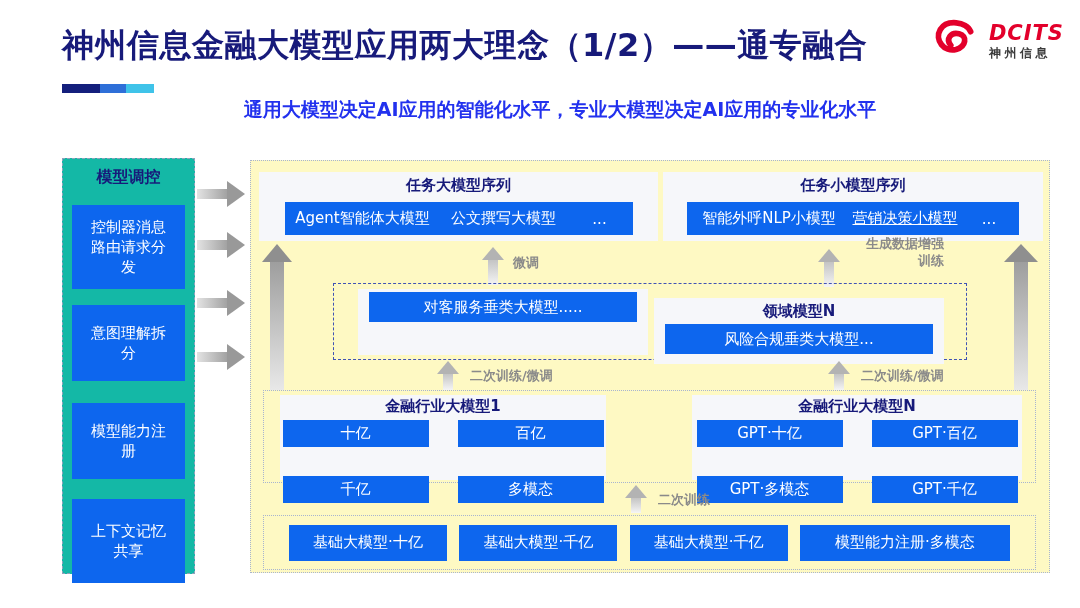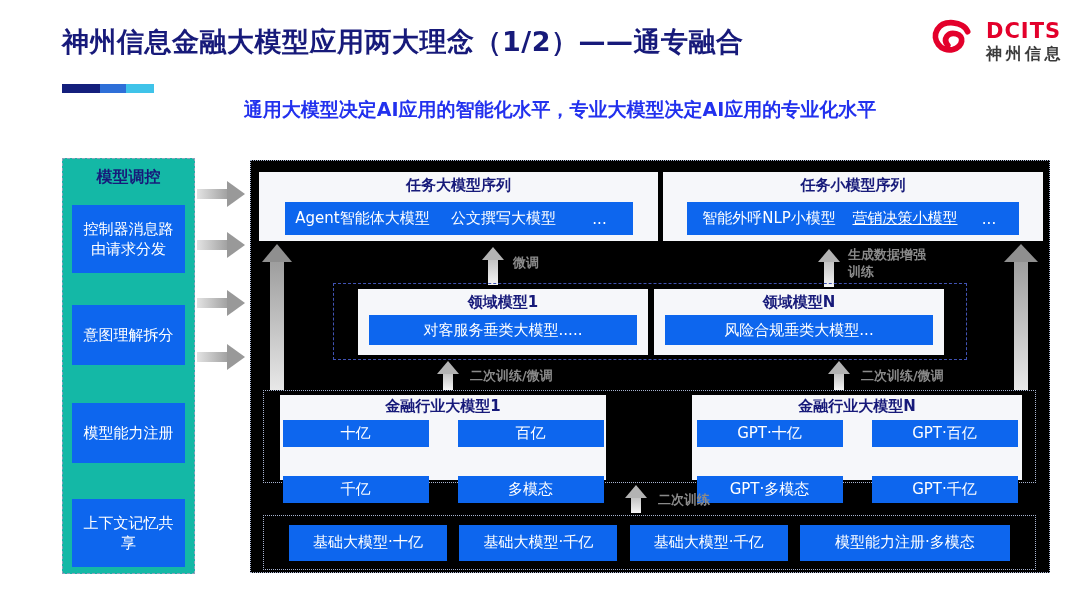--- a/index.html
+++ b/index.html
@@ -1,64 +1,64 @@
 <!DOCTYPE html>
 <html><head>
 <meta charset="utf-8">
 <style>
   html,body{margin:0;padding:0;background:#e9e9e9;}
   .page{
     position:relative;width:1080px;height:608px;background:#ffffff;
     font-family:"DejaVu Sans","Liberation Sans",sans-serif;overflow:hidden;margin:0 auto;
   }
   
-  .title{position:absolute;left:62px;top:24px;font-size:27px;font-weight:bold;color:#171a7a;letter-spacing:.5px;}
+  .title{position:absolute;left:62px;top:24px;font-size:32px;font-weight:bold;color:#171a7a;letter-spacing:.5px;}
   .grad-bar{position:absolute;left:62px;top:84px;height:9px;display:flex;}
   .grad-bar .s1{width:38px;background:#141f7c;}
   .grad-bar .s2{width:26px;background:#2e6fd8;}
   .grad-bar .s3{width:28px;background:#3fc3e9;}
   .subtitle{position:absolute;left:160px;top:97px;width:800px;text-align:center;
     font-size:19px;font-weight:bold;color:#2231ee;}
   .logo{position:absolute;right:16px;top:16px;display:flex;align-items:center;gap:6px;}
   .logo-txt{display:flex;flex-direction:column;line-height:1.1;}
-  .logo-brand{font-size:21px;font-weight:bold;color:#e3002b;letter-spacing:1px;}
-  .logo-cn{font-size:16px;font-weight:bold;color:#3a3a3a;letter-spacing:3.5px;margin-top:2px;}
+  .logo-brand{font-size:21px;font-weight:bold;font-style:italic;color:#e3002b;letter-spacing:1px;}
+  .logo-cn{font-size:12px;font-weight:bold;color:#3a3a3a;letter-spacing:3.5px;margin-top:2px;}
   
   .sidebar{position:absolute;left:62px;top:158px;width:133px;height:416px;
     border:1px dashed #93a0bb;background:#14b8a6;box-sizing:border-box;}
   .sidebar-title{position:absolute;left:0;right:0;top:8px;text-align:center;
     font-size:16px;font-weight:bold;color:#171a7a;}
   .side-btn{position:absolute;left:9px;right:9px;display:flex;align-items:center;justify-content:center;
-    text-align:center;background:#0d66ee;color:#ffffff;font-size:15px;line-height:1.35;padding:6px;}
+    text-align:center;background:#0d66ee;color:#ffffff;font-size:15px;line-height:1.35;padding:14px;}
   .sb1{top:46px;height:56px;}
   .sb2{top:146px;height:48px;}
   .sb3{top:244px;height:48px;}
   .sb4{top:340px;height:56px;}
   
   .arrow-right{position:absolute;width:48px;height:26px;}
   .arrow-right .shaft{position:absolute;left:0;top:8px;width:30px;height:10px;
     background:linear-gradient(to right,#e3e3e3,#a2a2a2);}
   .arrow-right .head{position:absolute;left:30px;top:0;width:0;height:0;
     border-top:13px solid transparent;border-bottom:13px solid transparent;border-left:18px solid #999999;}
   
   .main{position:absolute;left:250px;top:160px;width:800px;height:413px;
-    border:1.5px dotted #a8b4d0;background:#000000;box-sizing:border-box;}
+    border:1.5px dotted #a8b4d0;background:#fef9c3;box-sizing:border-box;}
   .panel{background:#f6f7fa;position:absolute;box-sizing:border-box;}
   .panel-title{text-align:center;font-size:15px;font-weight:bold;color:#171a7a;padding-top:4px;}
   .btn{background:#0d66ee;color:#ffffff;font-size:15px;display:flex;align-items:center;justify-content:center;box-sizing:border-box;}
   .btn-row{display:flex;justify-content:center;margin-top:7px;}
   .btn-row .btn{height:33px;}
   
   .group-a{left:8px;top:11px;width:399px;height:69px;}
   .group-b{left:412px;top:11px;width:380px;height:69px;}
   
   .domain-box{position:absolute;left:82px;top:122px;width:634px;height:77px;
     border:1px dashed #4053b4;box-sizing:border-box;}
   .domain-panel{position:absolute;top:5px;width:290px;height:66px;background:#f6f7fa;}
-  .dp1{left:24px;} .dp2{left:320px;}
+  .dp1{left:24px;} .dp2{left:320px;margin-top:9px;}
   .domain-panel .btn{width:268px;height:30px;margin:3px auto 0 auto;}
   
   .industry-box{position:absolute;left:12px;top:229px;width:773px;height:93px;
     border:1px dotted #a8b4d0;box-sizing:border-box;}
   .industry-panel{position:absolute;top:4px;height:85px;background:#f6f7fa;}
   .ip1{left:16px;width:326px;} .ip2{left:428px;width:330px;}
   .grid2{display:flex;flex-wrap:wrap;justify-content:center;column-gap:16px;row-gap:5px;margin-top:4px;gap:29px;}
   .grid2 .btn{width:146px;height:27px;}
   
   .base-band{position:absolute;left:12px;top:354px;width:773px;height:55px;
@@ -150,32 +150,31 @@
     </div>
     <div class="arrow-up" style="left:231px;top:86px;width:22px;">
       <div class="head-s"></div>
         <div class="shaft-s" style="height:25px;"></div>
     </div>
     <div class="arrow-label" style="left:262px;top:93px;">微调</div>
     <div class="arrow-up" style="left:567px;top:88px;width:22px;">
       <div class="head-s"></div>
         <div class="shaft-s" style="height:25px;"></div>
     </div>
-    <div class="arrow-label" style="left:597px;top:85px;text-align:left;width:96px;">
+    <div class="arrow-label" style="left:597px;top:74px;text-align:right;width:96px;">
       <div>生成数据增强</div>
       <div>训练</div>
     </div>
     <div class="arrow-up" style="left:753px;top:83px;width:34px;">
       <div class="head-t" style="border-left-width:17px;border-right-width:17px;"></div>
         <div class="shaft-t" style="height:128px;"></div>
     </div>
 
     <div class="domain-box">
       <div class="domain-panel dp1">
-        <div class="panel-title">领域模型1</div>
         <div class="btn">对客服务垂类大模型.....</div>
       </div>
       <div class="domain-panel dp2">
         <div class="panel-title">领域模型N</div>
         <div class="btn">风险合规垂类大模型...</div>
       </div>
     </div>
 
     <div class="arrow-up" style="left:186px;top:200px;width:22px;">
       <div class="head-s"></div>

